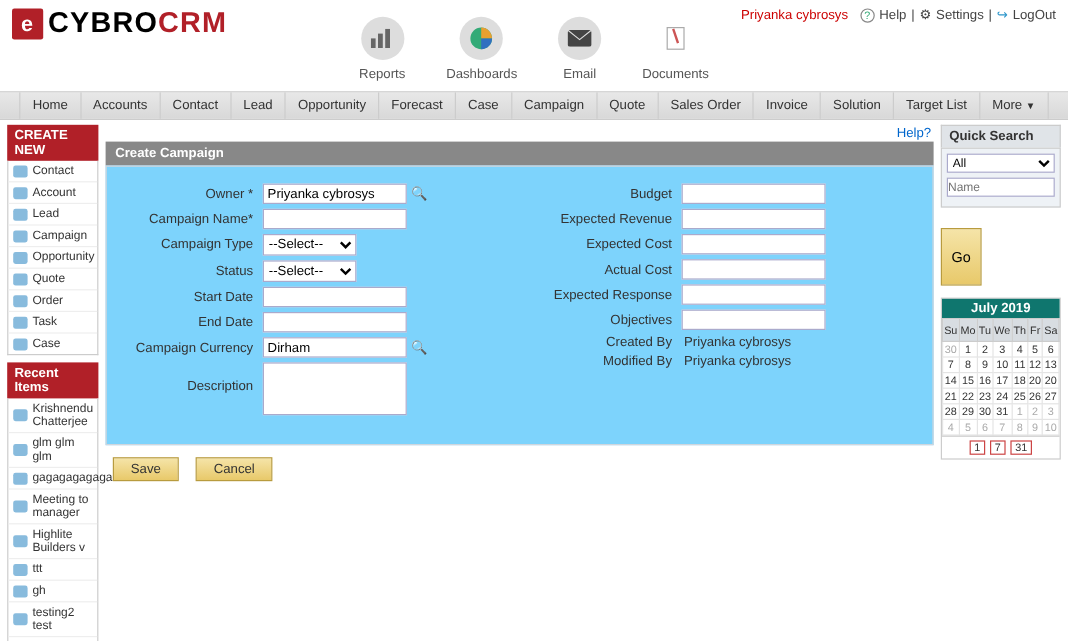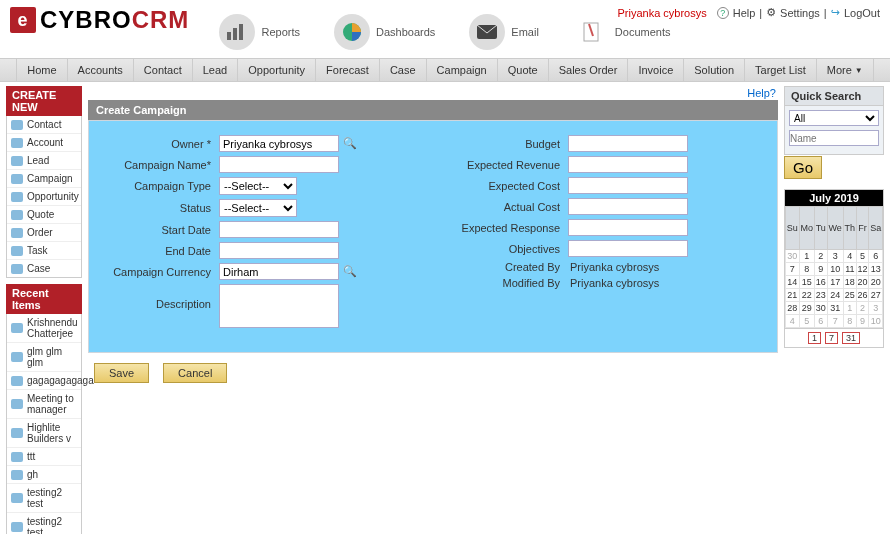--- a/index.html
+++ b/index.html
@@ -7,21 +7,21 @@
 .topbar{display:flex;justify-content:space-between;align-items:flex-start;padding:6px 10px 0}
 .logo{display:flex;align-items:center;font-size:24px;font-weight:bold;letter-spacing:1px}
 .logo-mark{width:26px;height:26px;background:#b12028;margin-right:4px;display:flex;align-items:center;justify-content:center;color:#fff;font-size:18px;border-radius:2px}
 .logo .black{color:#000}
 .logo .red{color:#b12028}
 .header-links{font-size:11px;color:#444;display:flex;gap:4px;align-items:center}
 .header-links a{color:#444;text-decoration:none;cursor:pointer}
 .header-links .user{color:#c00;margin-right:6px}
 .hicon{display:inline-block;width:12px;height:12px;border:1px solid #888;border-radius:50%;font-size:9px;line-height:10px;text-align:center;color:#3a7;}
 .nav-icons{display:flex;gap:34px;justify-content:center;margin:-20px 0 8px}
-.nav-icon{display:flex;flex-direction:row;align-items:center;gap:6px;cursor:pointer}
+.nav-icon{display:flex;flex-direction:column;align-items:center;gap:6px;cursor:pointer}
 .nav-icon .circ{width:36px;height:36px;border-radius:50%;background:#ddd;display:flex;align-items:center;justify-content:center}
 .nav-icon .lbl{font-size:11px;color:#555}
 .menubar{background:linear-gradient(#e8e8e8,#d8d8d8);border-top:1px solid #ccc;border-bottom:1px solid #ccc;display:flex;justify-content:center;gap:0;font-size:11px}
 .menubar a{padding:5px 10px;color:#333;text-decoration:none;border-right:1px solid #ccc;cursor:pointer}
 .menubar a:first-child{border-left:1px solid #ccc}
 .menubar .more{display:flex;align-items:center;gap:3px}
 .main{display:flex;align-items:flex-start;padding:4px 6px;gap:6px}
 .leftcol{width:76px;flex-shrink:0}
 .rightcol{width:100px;flex-shrink:0}
 .panel-hd{background:#b12028;color:#fff;font-size:11px;font-weight:bold;padding:3px 6px}
@@ -40,25 +40,25 @@
 .finp{border:1px solid #aac;height:17px;width:120px;font-size:11px;padding:0 3px;background:#fff}
 .fsel{border:1px solid #aac;height:18px;width:78px;font-size:11px;background:#fff}
 .ftxt{border:1px solid #aac;width:120px;height:44px;font-size:11px;resize:none;background:#fff}
 .look{width:14px;height:14px;margin-left:4px;display:inline-flex;align-items:center;justify-content:center;color:#06c;cursor:pointer}
 .fval{font-size:11px;color:#333;padding-left:2px}
 .btnrow{margin-top:10px;display:flex;gap:14px;padding-left:6px}
 .btn{background:linear-gradient(#f5e4a8,#e8c96a);border:1px solid #b89b3e;padding:3px 14px;font-size:11px;cursor:pointer;color:#333}
 .qs-box{border:1px solid #ccc;padding:4px;background:#eef2f6}
 .qs-hd{background:#e0e4e8;font-size:11px;font-weight:bold;padding:3px 6px;border:1px solid #ccc;border-bottom:none}
 .qs-box select,.qs-box input{width:100%;border:1px solid #aac;font-size:10px;height:16px;margin-bottom:4px;background:#fff}
-.gobtn{background:linear-gradient(#f5e4a8,#e8c96a);border:1px solid #b89b3e;padding:2px 8px;font-size:15px;cursor:pointer;margin-top:1px}
+.gobtn{background:linear-gradient(#f5e4a8,#e8c96a);border:1px solid #b89b3e;padding:16px 8px;font-size:12px;cursor:pointer;margin-top:17px}
 .cal{border:1px solid #ccc;margin-top:10px;font-size:9px}
-.cal-hd{background:#000000;color:#fff;text-align:center;font-weight:bold;padding:2px;font-size:11px}
+.cal-hd{background:#0f766e;color:#fff;text-align:center;font-weight:bold;padding:2px;font-size:11px}
 .cal table{width:100%;border-collapse:collapse}
-.cal th{background:#d8dde2;padding:16px 0;font-weight:normal;border:1px solid #ccc;font-size:9px}
+.cal th{background:#d8dde2;padding:4px 0;font-weight:normal;border:1px solid #ccc;font-size:9px}
 .cal td{text-align:center;padding:1px 0;border:1px solid #e4e4e4;color:#333}
 .cal td.mute{color:#aaa}
 .cal-foot{display:flex;justify-content:center;gap:4px;padding:3px;border-top:1px solid #ccc}
 .cal-foot span{border:1px solid #c44;padding:0 3px;font-size:9px;cursor:pointer}
 svg{display:block}
 </style>
 </head>
 <body>
 
 <div class="topbar">

